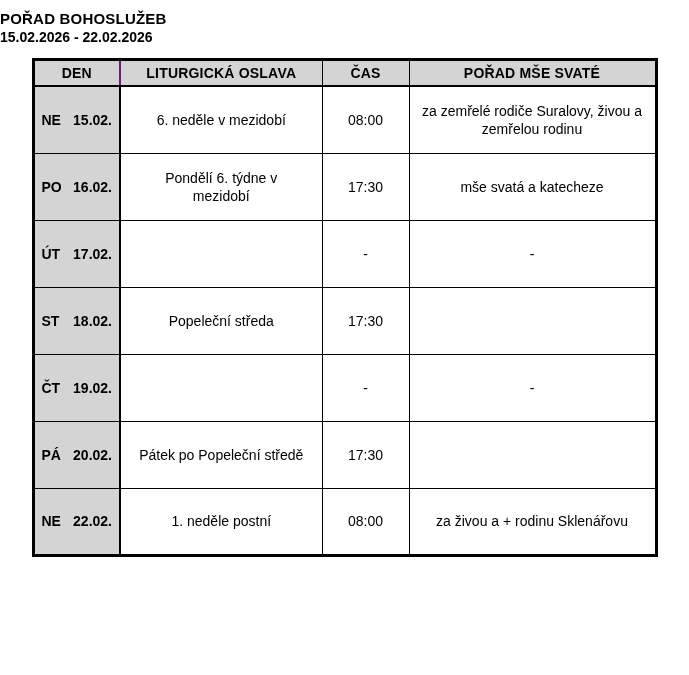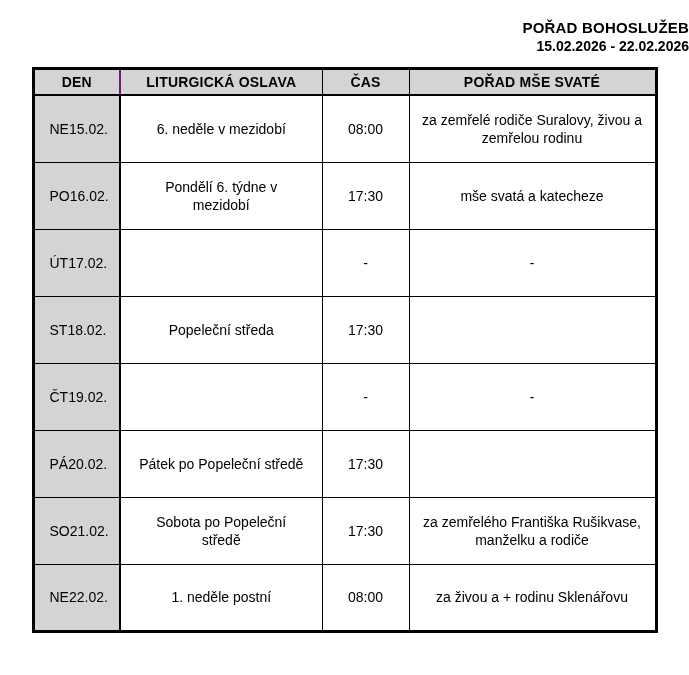--- a/index.html
+++ b/index.html
@@ -10,22 +10,22 @@
     color: #000000;
   }
   .page {
     width: 689px;
     height: 675px;
     background: #ffffff;
     overflow: hidden;
     box-sizing: border-box;
   }
   .titles {
-    text-align: right;
-    padding-top: 18px;
+    text-align: left;
+    padding-top: 9px;
     line-height: 19px;
   }
   .title-main, .title-church {
     font-size: 15px;
     font-weight: bold;
     letter-spacing: 0.2px;
   }
   .title-dates {
     font-size: 14px;
     font-weight: bold;
@@ -57,23 +57,23 @@
     font-size: 14px;
     text-align: center;
     vertical-align: middle;
     padding: 0 4px;
     white-space: pre-line;
     line-height: 18px;
   }
   tr.row { height: 67px; }
   td.day-cell {
     background: #d4d4d4;
-    font-weight: normal;
+    font-weight: bold;
     border-right: 2px solid #000000;
-    padding: 8px;
+    padding: 0;
   }
   .day-wrap {
     display: flex;
     justify-content: space-between;
     padding: 0 7px;
   }
 </style>
 </head>
 <body>
 
@@ -132,28 +132,20 @@
         <td>-</td>
         <td>-</td>
       </tr>
       <tr class="row">
         <td class="day-cell"><span class="day-wrap"><span>PÁ</span><span>20.02.</span></span></td>
         <td>Pátek po Popeleční středě</td>
         <td>17:30</td>
         <td></td>
       </tr>
       <tr class="row">
-        <td class="day-cell"><span class="day-wrap"><span>SO</span><span>21.02.</span></span></td>
-        <td>Sobota po Popeleční
-středě</td>
-        <td>17:30</td>
-        <td>za zemřelého Františka Rušikvase,
-manželku a rodiče</td>
-      </tr>
-      <tr class="row">
         <td class="day-cell"><span class="day-wrap"><span>NE</span><span>22.02.</span></span></td>
         <td>1. neděle postní</td>
         <td>08:00</td>
         <td>za živou a + rodinu Sklenářovu</td>
       </tr>
     </tbody>
   </table>
 
 </div>
 

